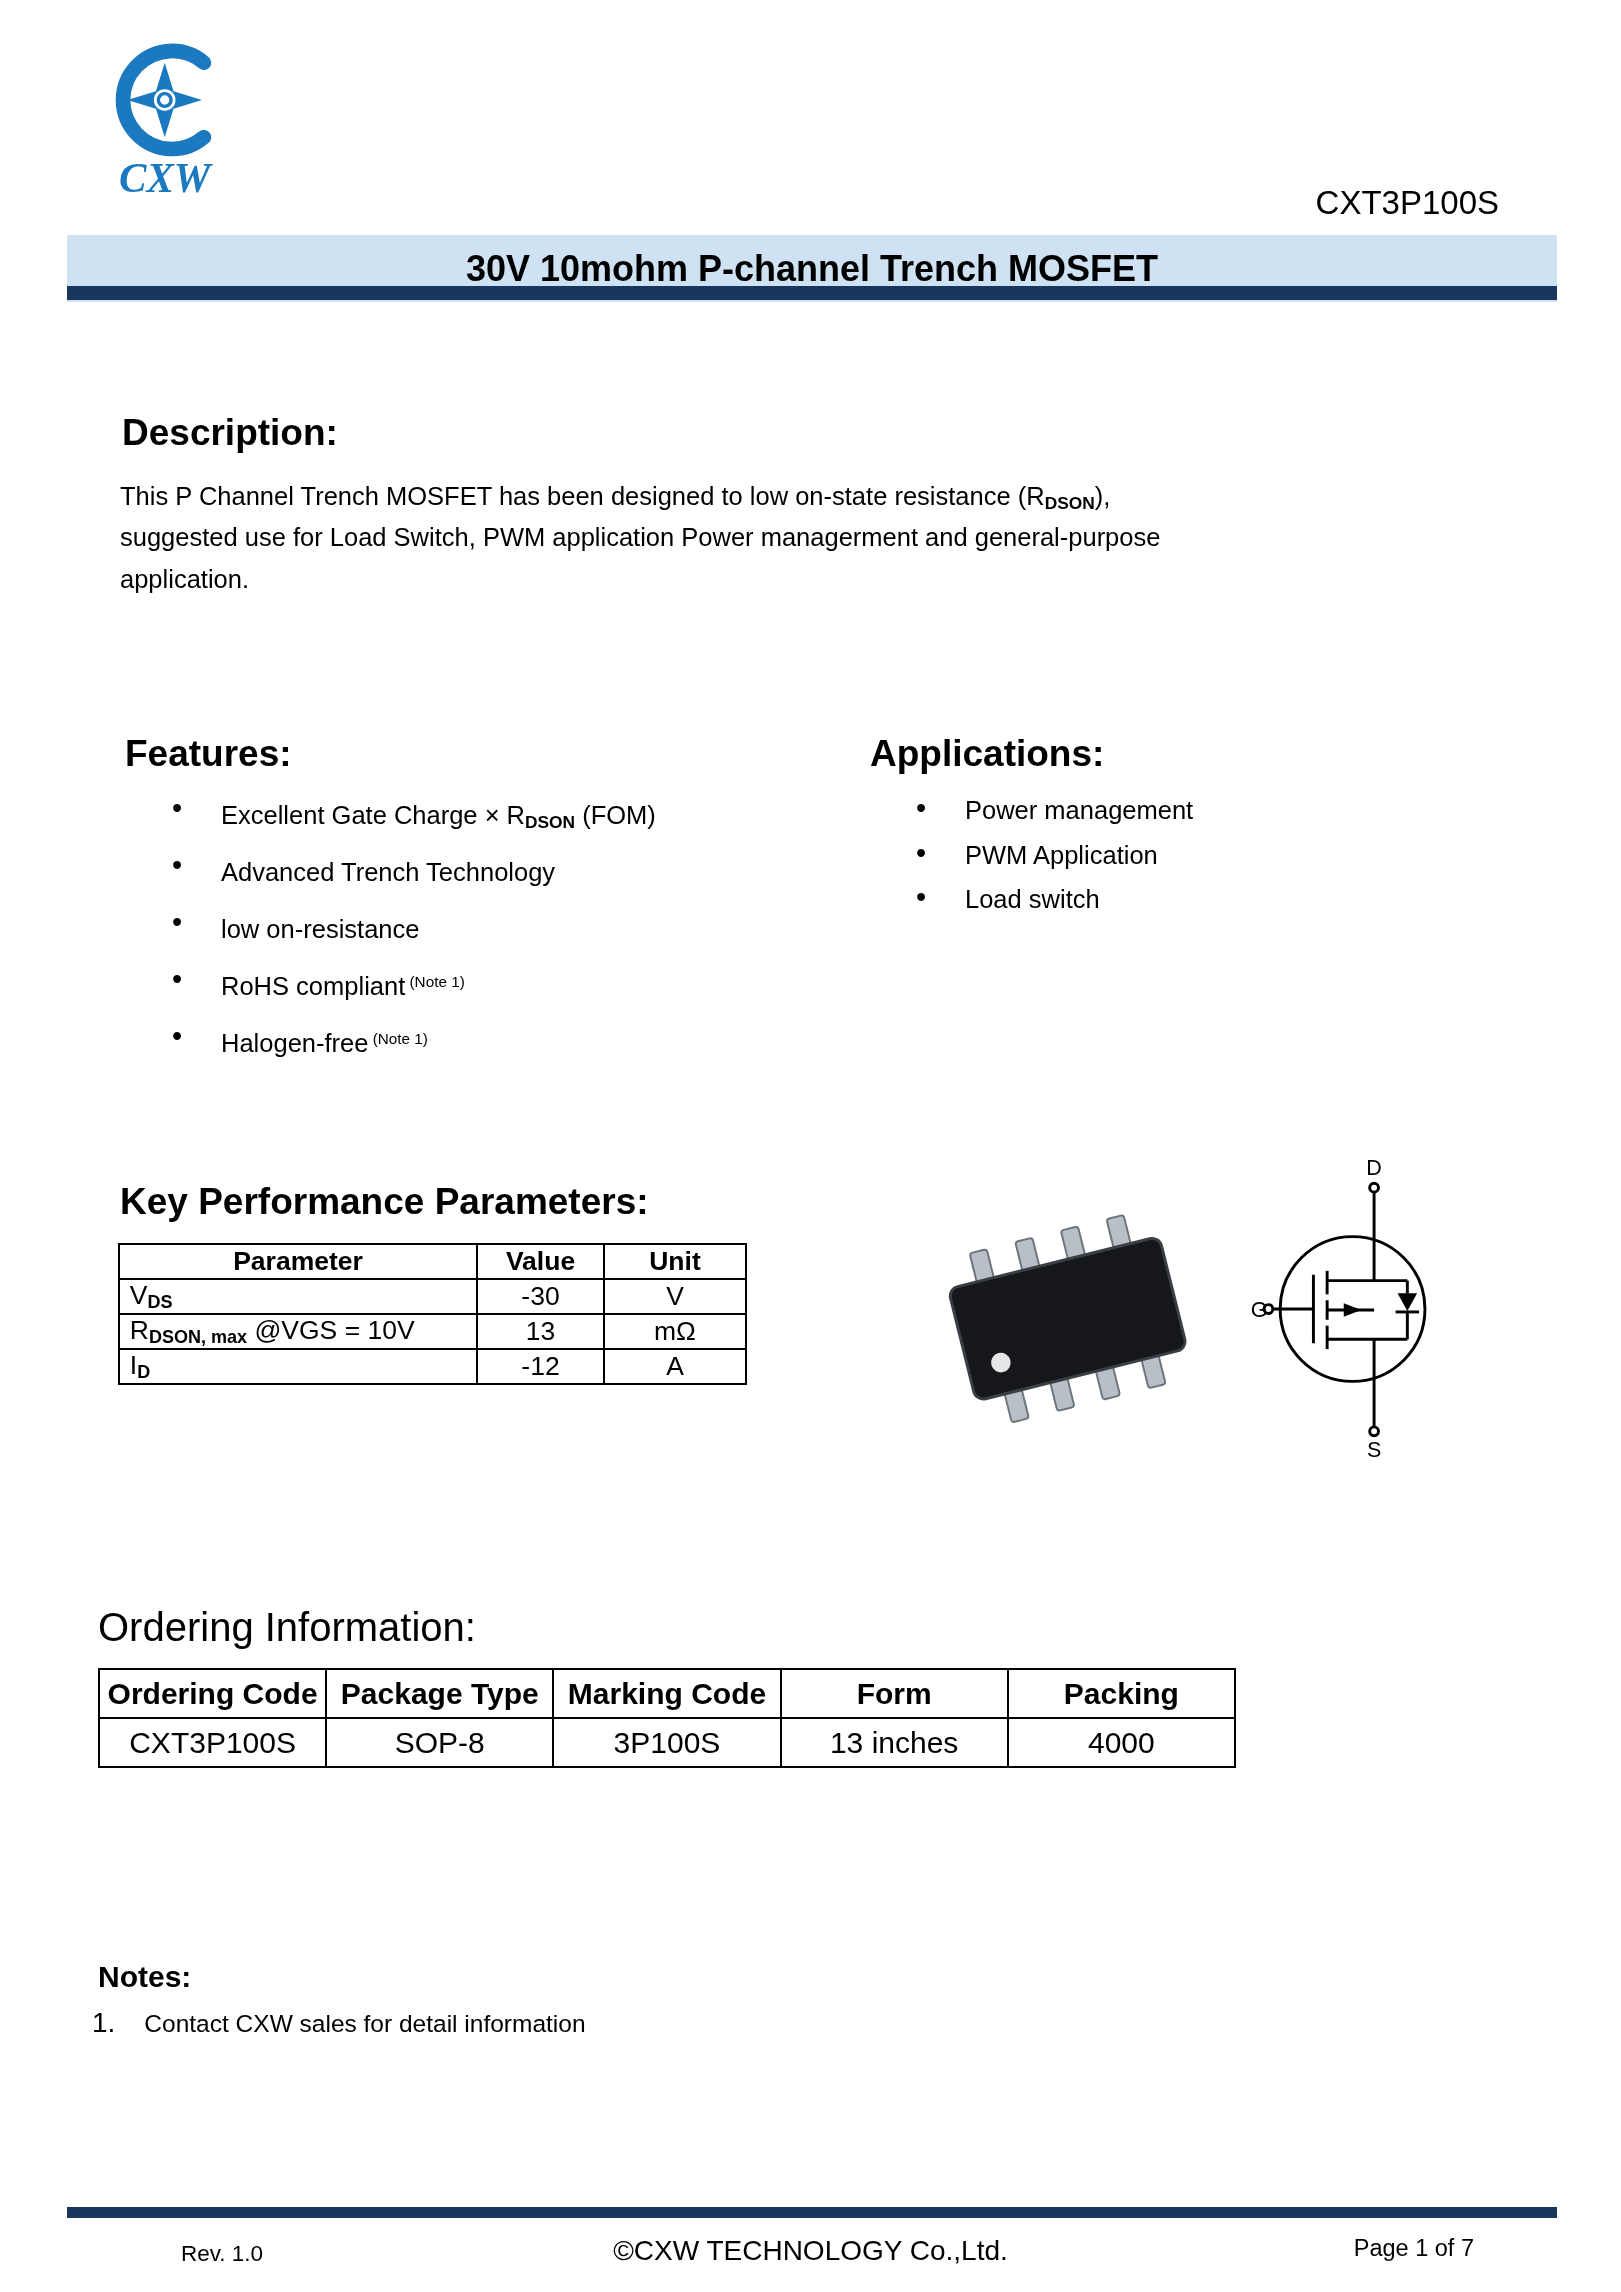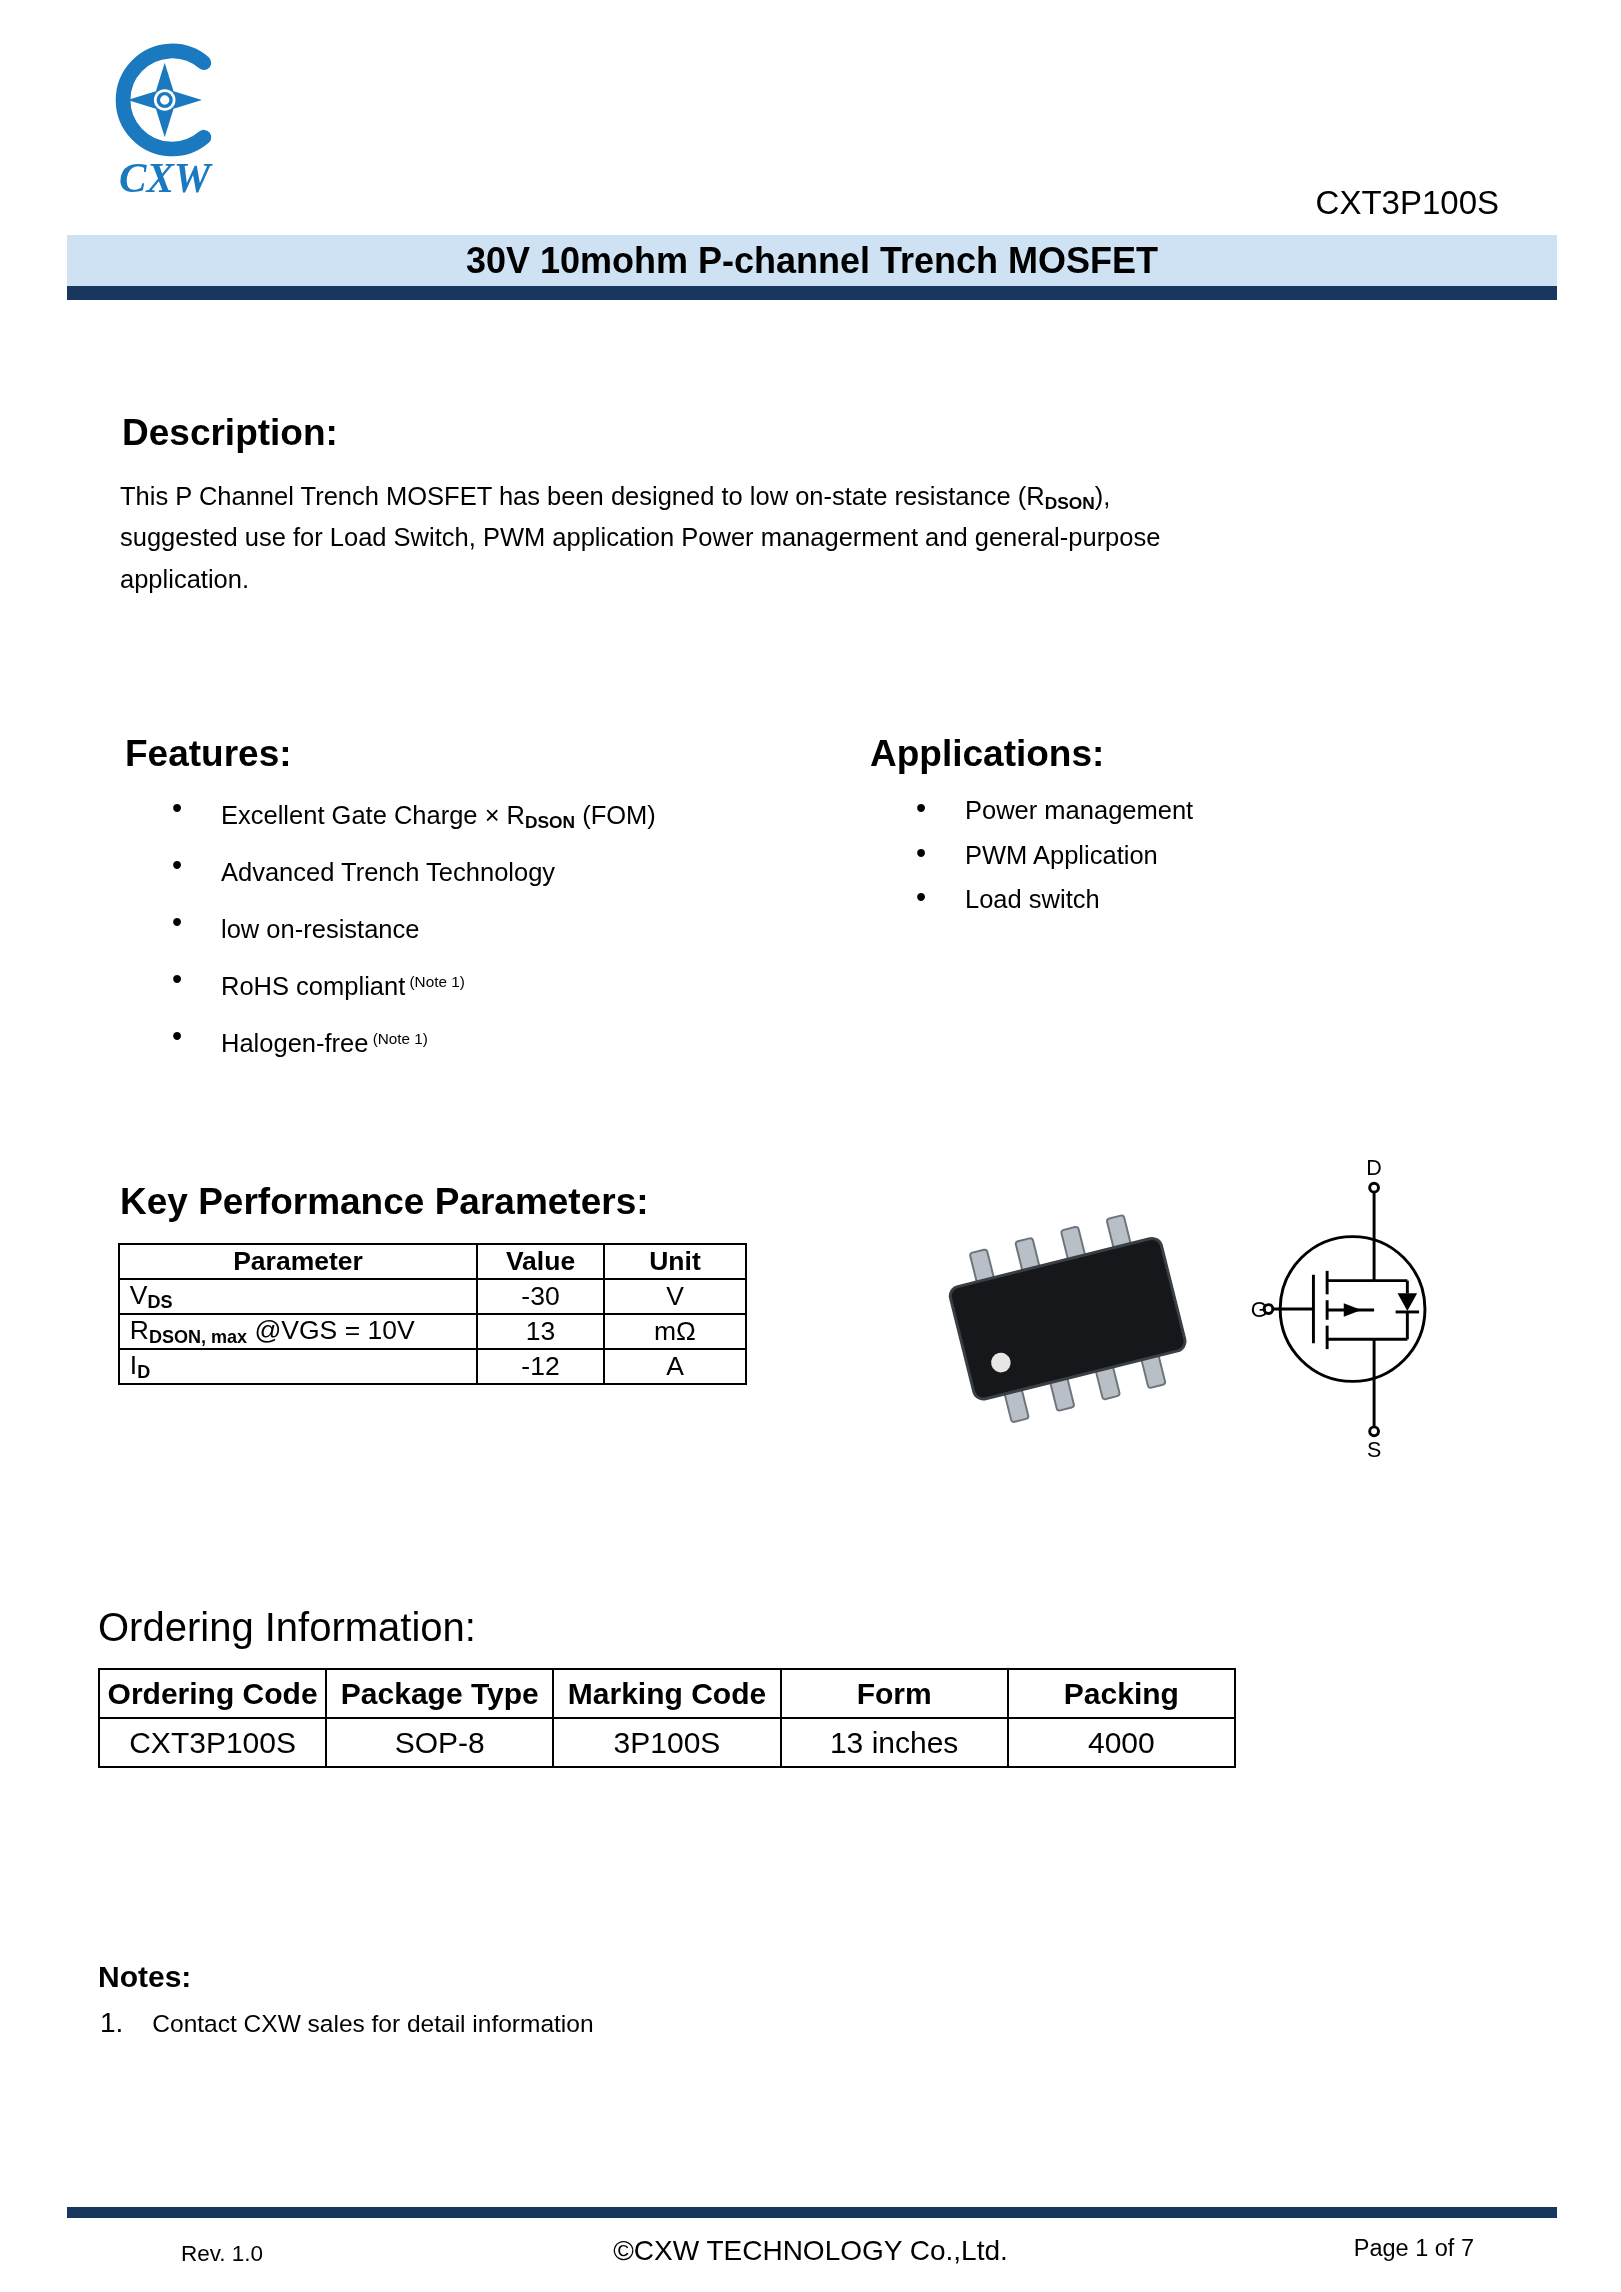--- a/index.html
+++ b/index.html
@@ -5,21 +5,21 @@
   * { margin:0; padding:0; box-sizing:border-box; }
   html,body { background:#ffffff; }
   .page {
     position:relative; width:1621px; height:2293px; background:#ffffff;
     font-family:"Liberation Sans", sans-serif; color:#000; overflow:hidden;
   }
   
   .logo { position:absolute; left:102px; top:37px; width:147px; height:172px; }
   .part-number { position:absolute; top:184px; right:122px; font-size:33px; color:#000; }
   .title-band {
-    position:absolute; left:67px; top:235px; width:1490px; height:51px;
+    position:absolute; left:67px; top:235px; width:1490px; height:67px;
     background:#cfe2f3; display:flex; align-items:center; justify-content:center;
     font-size:36px; font-weight:bold;
   }
   .title-rule { position:absolute; left:67px; top:286px; width:1490px; height:13.7px; background:#17375e; }
 
   
   .h-desc { position:absolute; left:122px; top:412px; font-size:37px; font-weight:bold; }
   .h-feat { position:absolute; left:125px; top:733px; font-size:37px; font-weight:bold; }
   .h-apps { position:absolute; left:870px; top:733px; font-size:37px; font-weight:bold; }
   .h-kpp  { position:absolute; left:120px; top:1181px; font-size:37px; font-weight:bold; }
@@ -44,21 +44,21 @@
   table.kpp td.param { text-align:left; }
 
   .pkg-svg { position:absolute; left:894px; top:1176px; }
   .sym-svg { position:absolute; left:1243px; top:1155px; }
 
   table.ordering { position:absolute; left:98px; top:1668px; width:1138px; table-layout:fixed;
     border-collapse:collapse; font-size:30px; }
   table.ordering th, table.ordering td { border:2px solid #000; height:49px; text-align:center; }
   table.ordering th { font-weight:bold; }
 
-  .note-line { position:absolute; left:100px; top:2007px; font-size:24.5px; }
+  .note-line { position:absolute; left:92px; top:2007px; font-size:24.5px; }
   .note-num { font-size:28px; margin-right:29px; }
 
   .footer-rule { position:absolute; left:67px; top:2207px; width:1490px; height:10.8px; background:#17375e; }
   .footer-rev { position:absolute; left:181px; top:2241px; font-size:22.5px; }
   .footer-company { position:absolute; left:0; top:2235px; width:100%; text-align:center; font-size:28px; }
   .footer-page { position:absolute; right:147px; top:2235px; font-size:23.5px; }
 </style>
 </head>
 <body>
 

